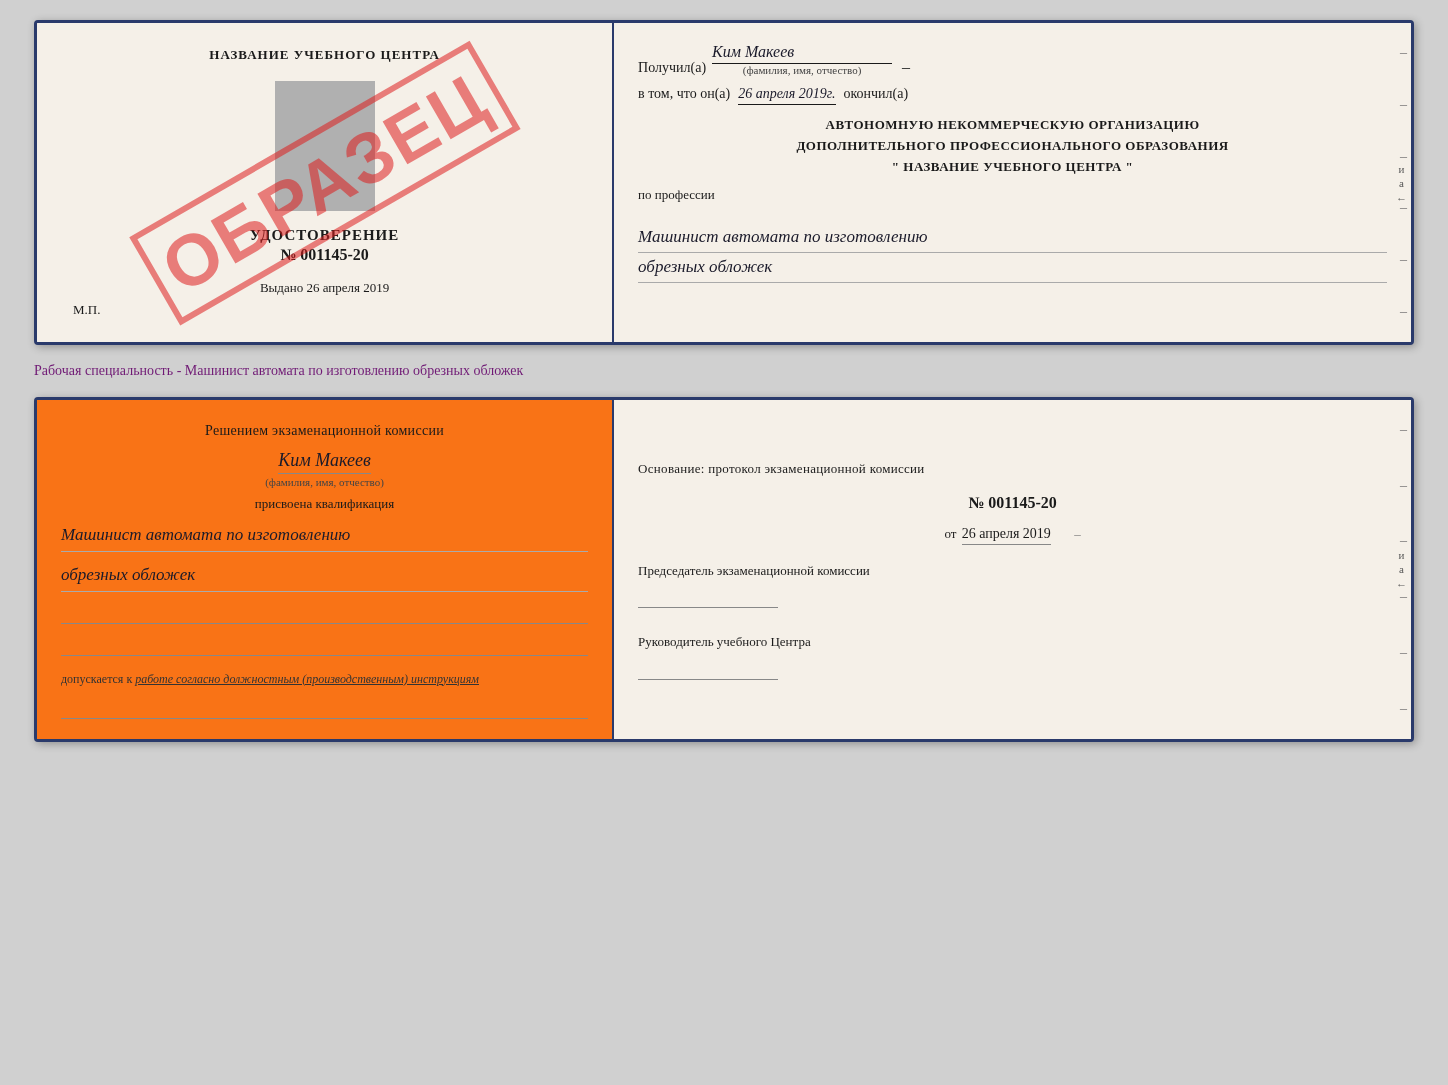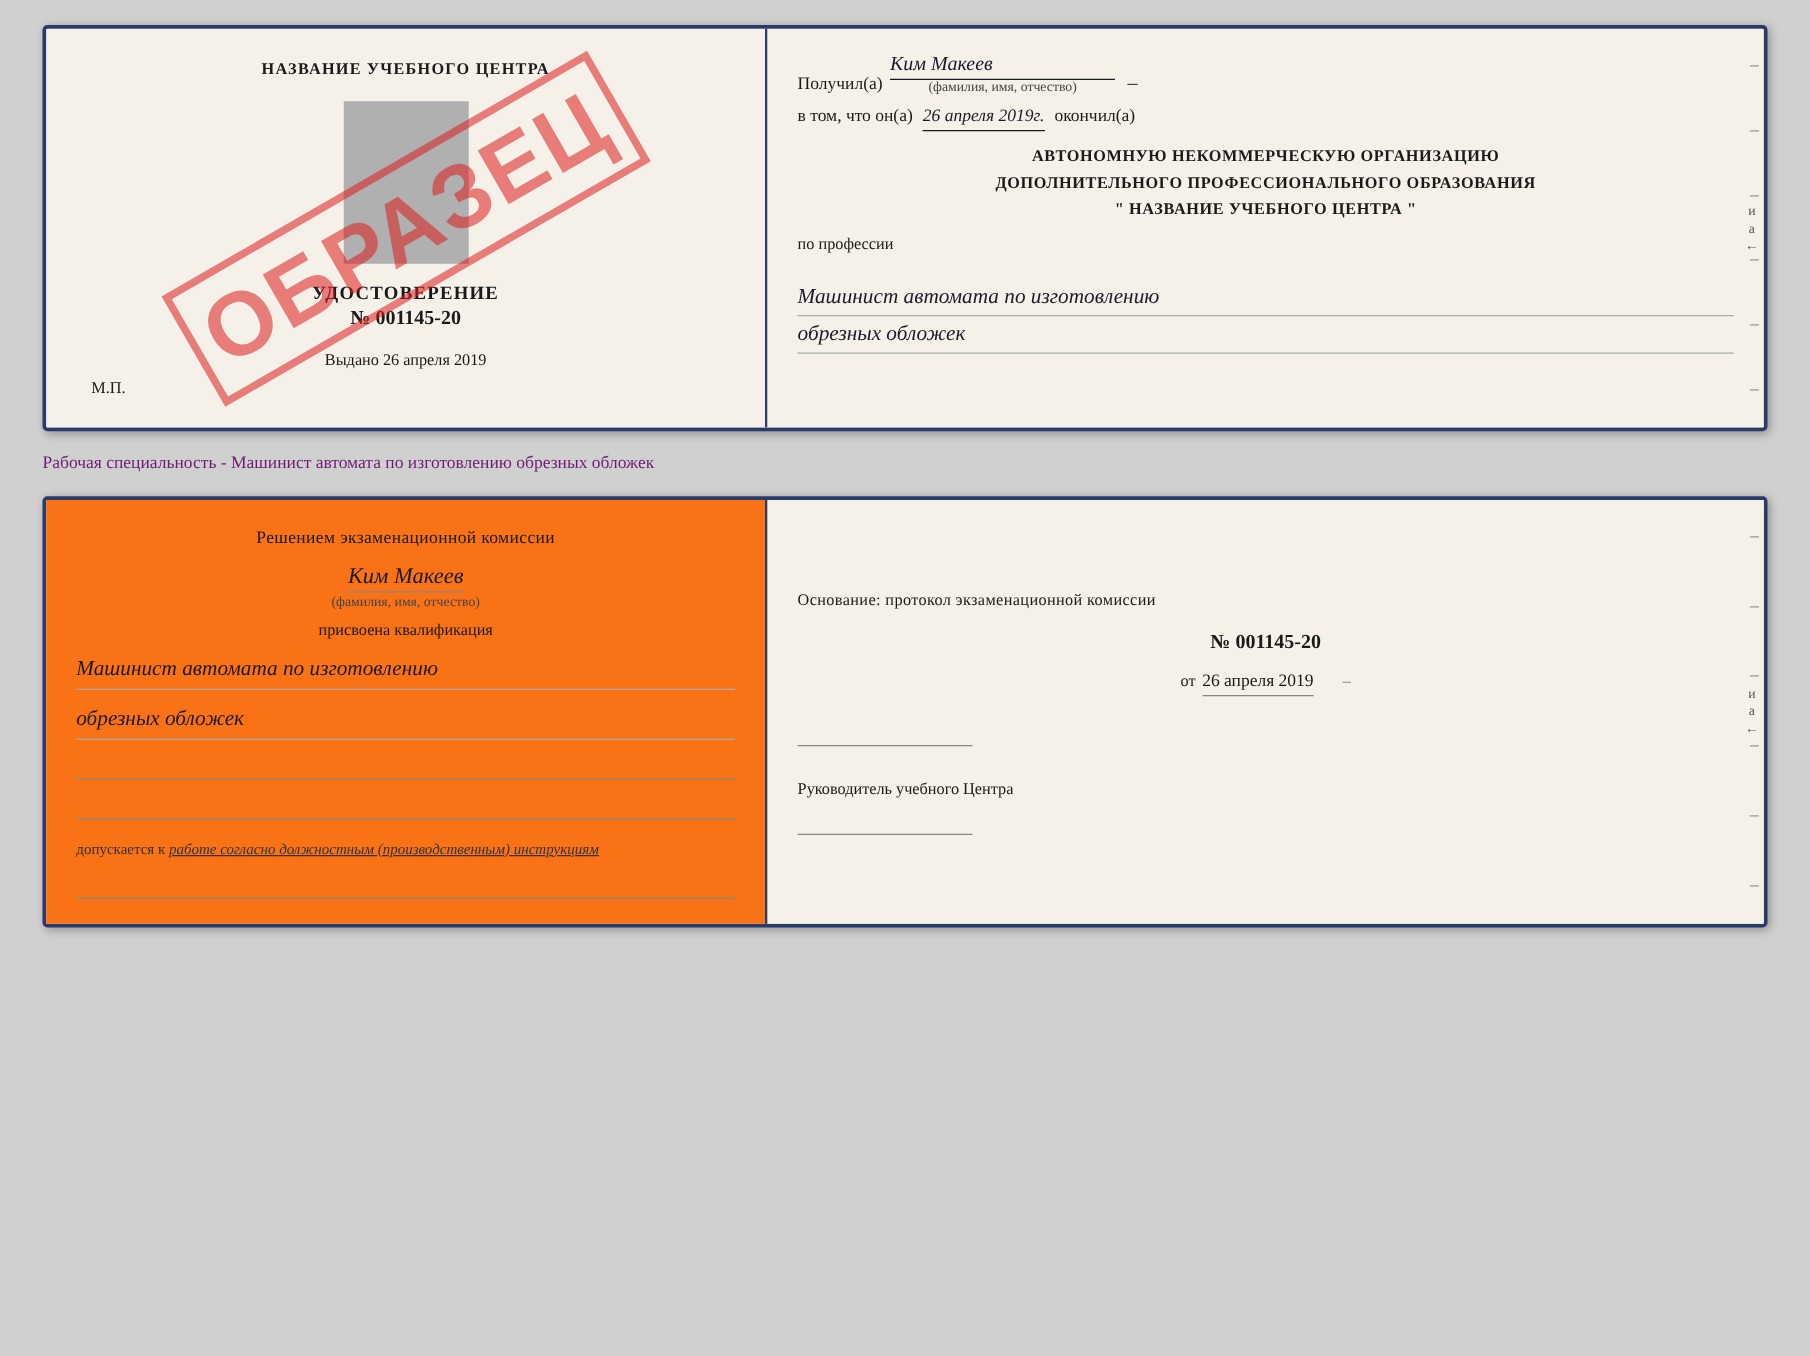--- a/index.html
+++ b/index.html
@@ -474,20 +474,21 @@
     <div class="bottom-right">
       <div class="osnov-text">Основание: протокол экзаменационной комиссии</div>
       <div class="protocol-number">№  001145-20</div>
       <div style="text-align:center;font-size:13px;color:#1a1a1a;">
         <span>от</span>
         <span class="protocol-date" style="margin-left:2px;">26 апреля 2019</span>
         <span style="margin-left:20px;color:#777;">–</span>
       </div>
 
       <div class="podpis-block">
+        <div class="podpis-label">Председатель экзаменационной комиссии</div>
         <div class="podpis-line"></div>
       </div>
 
       <div class="podpis-block" style="margin-top:16px;">
         <div class="podpis-label">Руководитель учебного Центра</div>
         <div class="podpis-line"></div>
       </div>
 
       <div class="side-marks">
         <span>и</span>

